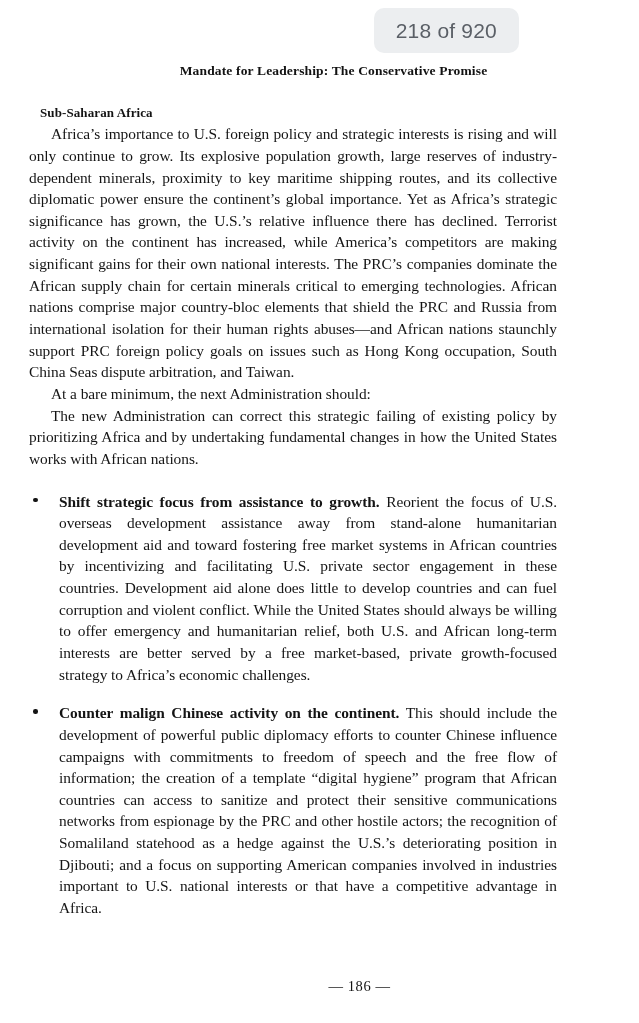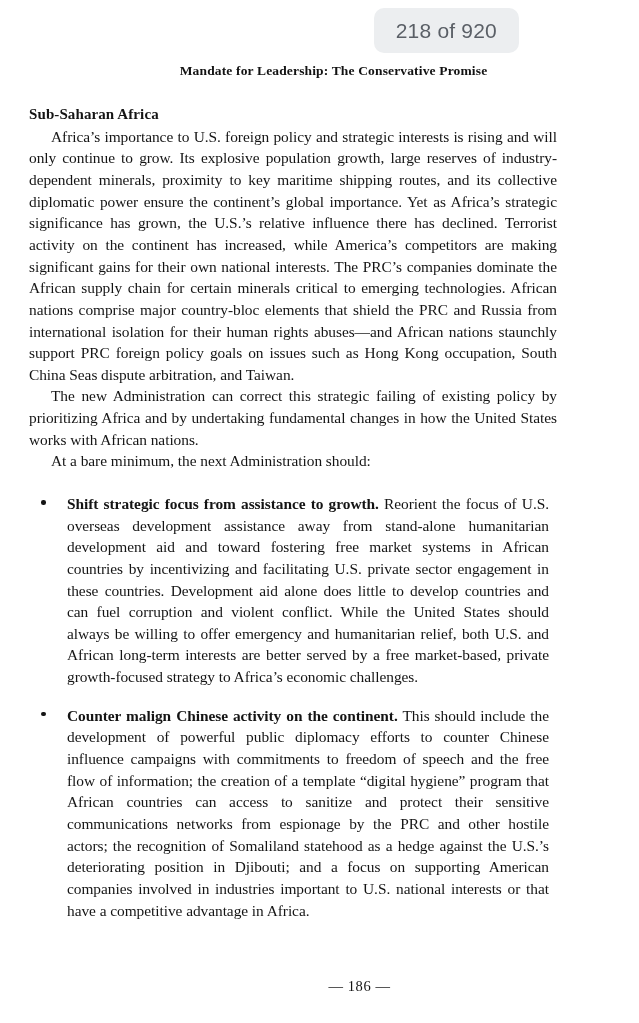--- a/index.html
+++ b/index.html
@@ -55,42 +55,42 @@
 
   .content {
     position: absolute;
     top: 105px;
     left: 29px;
     width: 528px;
   }
 
   .section-head {
     font-weight: bold;
-    font-size: 15px;
+    font-size: 13px;
     line-height: 1.25;
-    margin: 0 0 2px 0;
+    margin: 0 0 2px 11px;
     letter-spacing: 0.1px;
   }
 
   p.body {
     margin: 0;
     font-size: 15.4px;
     line-height: 1.405;
     text-align: justify;
     text-justify: inter-word;
     letter-spacing: -0.05px;
     hyphens: none;
   }
   p.indent {
     text-indent: 22px;
     font-family: Liberation Serif, serif;
   }
 
   .bullets {
-    margin: 8px;
+    margin: 0;
     padding: 0;
     list-style: none;
   }
   .bullet {
     position: relative;
     padding-left: 30px;
     margin-top: 17px;
     font-size: 15.4px;
     line-height: 1.405;
     text-align: justify;
@@ -132,23 +132,23 @@
   <div class="page-counter">218 of 920</div>
 
   <div class="running-head">Mandate for Leadership: The Conservative Promise</div>
 
   <div class="content">
 
     <div class="section-head">Sub-Saharan Africa</div>
 
     <p class="body indent">Africa’s importance to U.S. foreign policy and strategic interests is rising and will only continue to grow. Its explosive population growth, large reserves of industry-dependent minerals, proximity to key maritime shipping routes, and its collective diplomatic power ensure the continent’s global importance. Yet as Africa’s strategic significance has grown, the U.S.’s relative influence there has declined. Terrorist activity on the continent has increased, while America’s competitors are making significant gains for their own national interests. The PRC’s companies dominate the African supply chain for certain minerals critical to emerging technologies. African nations comprise major country-bloc elements that shield the PRC and Russia from international isolation for their human rights abuses—and African nations staunchly support PRC foreign policy goals on issues such as Hong Kong occupation, South China Seas dispute arbitration, and Taiwan.</p>
 
+    <p class="body indent">At a bare minimum, the next Administration should:</p>
+
     <p class="body indent">The new Administration can correct this strategic failing of existing policy by prioritizing Africa and by undertaking fundamental changes in how the United States works with African nations.</p>
-
-    <p class="body indent">At a bare minimum, the next Administration should:</p>
 
     <ul class="bullets">
       <li class="bullet">
         <span class="dot"></span>
         <b>Shift strategic focus from assistance to growth.</b><span> Reorient the focus of U.S. overseas development assistance away from stand-alone humanitarian development aid and toward fostering free market systems in African countries by incentivizing and facilitating U.S. private sector engagement in these countries. Development aid alone does little to develop countries and can fuel corruption and violent conflict. While the United States should always be willing to offer emergency and humanitarian relief, both U.S. and African long-term interests are better served by a free market-based, private growth-focused strategy to Africa’s economic challenges.</span>
       </li>
       <li class="bullet">
         <span class="dot"></span>
         <b>Counter malign Chinese activity on the continent.</b><span> This should include the development of powerful public diplomacy efforts to counter Chinese influence campaigns with commitments to freedom of speech and the free flow of information; the creation of a template “digital hygiene” program that African countries can access to sanitize and protect their sensitive communications networks from espionage by the PRC and other hostile actors; the recognition of Somaliland statehood as a hedge against the U.S.’s deteriorating position in Djibouti; and a focus on supporting American companies involved in industries important to U.S. national interests or that have a competitive advantage in Africa.</span>
       </li>

